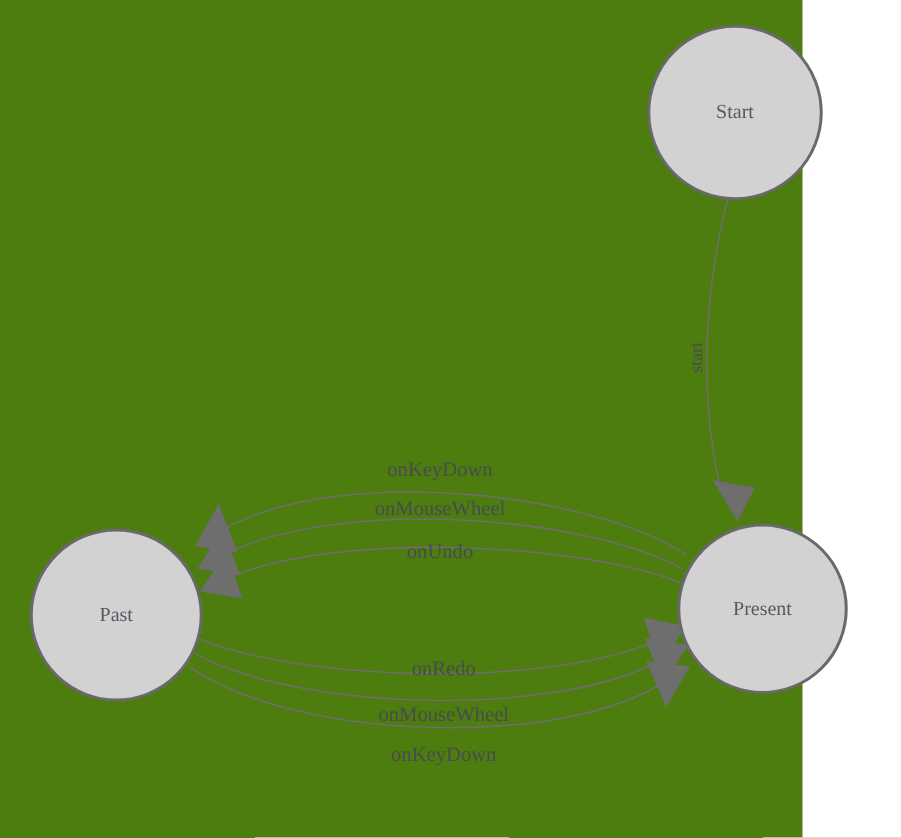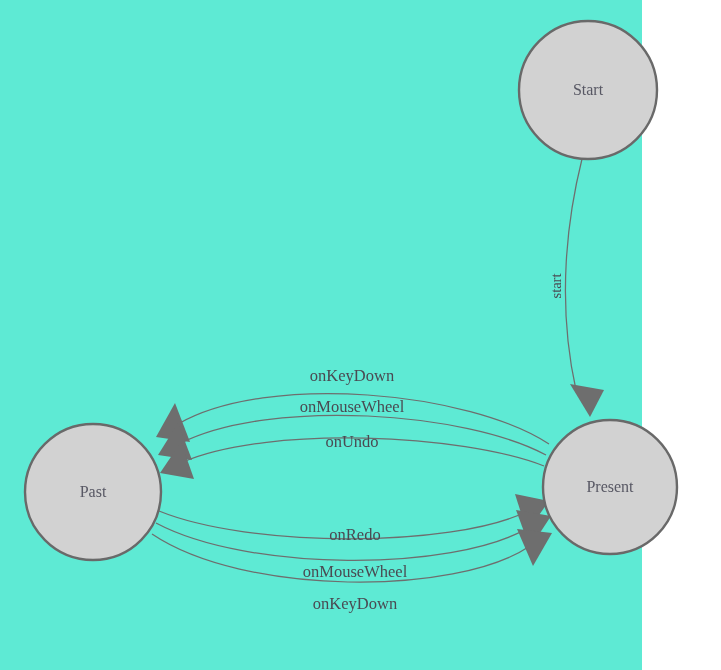--- a/index.html
+++ b/index.html
@@ -10,21 +10,21 @@
   body {
     width: 721px;
     height: 670px;
     font-family: "Liberation Serif", "DejaVu Serif", serif;
     overflow: hidden;
   }
   #diagram-root {
     position: relative;
     width: 642px;
     height: 670px;
-    background: #5eead4;
+    background: #4d7c0f;
   }
   svg.graph-canvas {
     position: absolute;
     top: 0;
     left: 0;
     width: 721px;
     height: 670px;
     display: block;
   }
   .node-shape {

